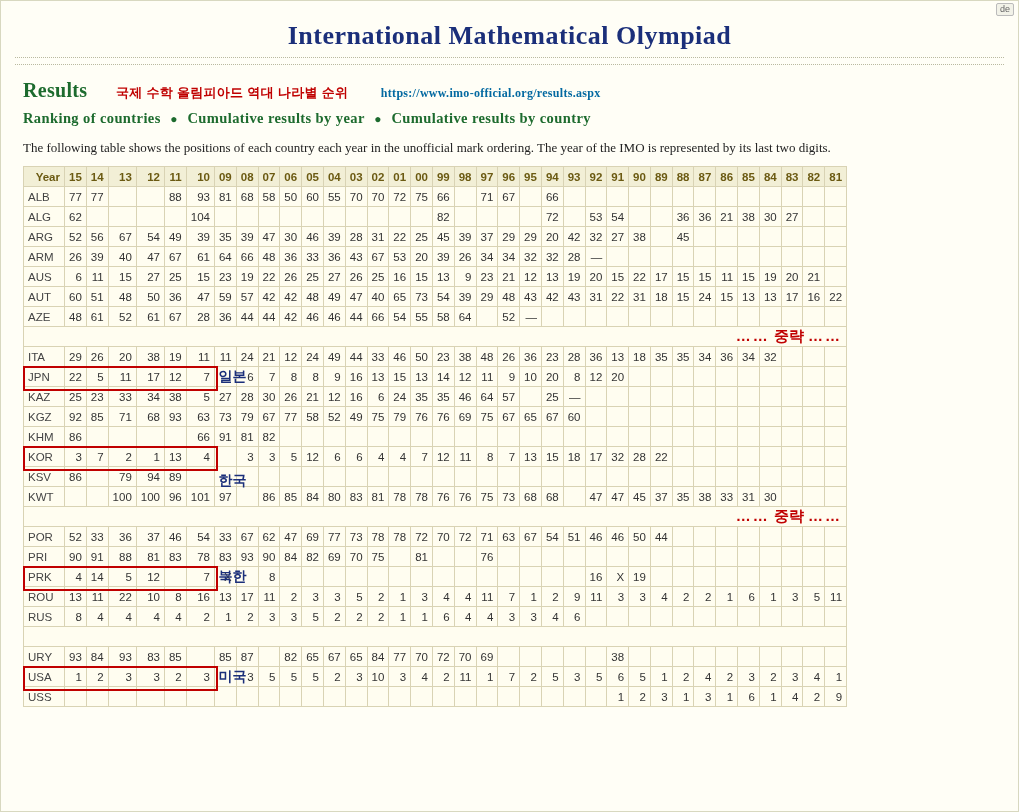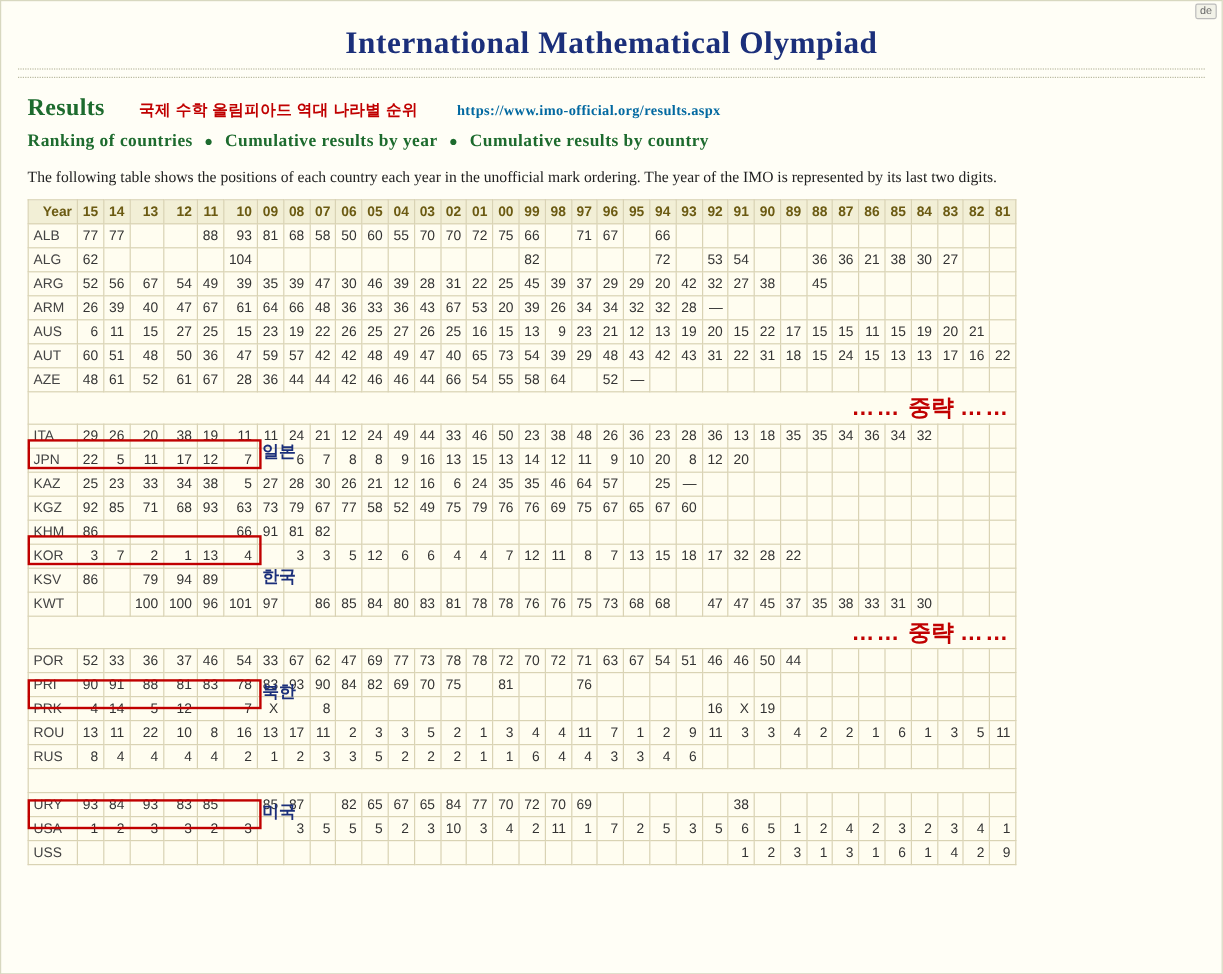--- a/index.html
+++ b/index.html
@@ -118,21 +118,21 @@
     background:#fffdf0;
     font-weight:normal;
     width:32px;
   }
   .gap td{border:none;background:transparent;height:7px;padding:0;}
   .ellipsis-row{
     text-align:center;
     color:#c00000;
     font-family:"Liberation Sans",sans-serif;
     font-weight:bold;
-    font-size:19px;
+    font-size:15px;
     padding:3px 0 1px 0;
   }
   .ellipsis-row .dots{color:#c00000;letter-spacing:2px;}
   .hl-box{
     position:absolute;
     border:2px solid #c00000;
     pointer-events:none;
   }
   .ko-label{
     position:absolute;

